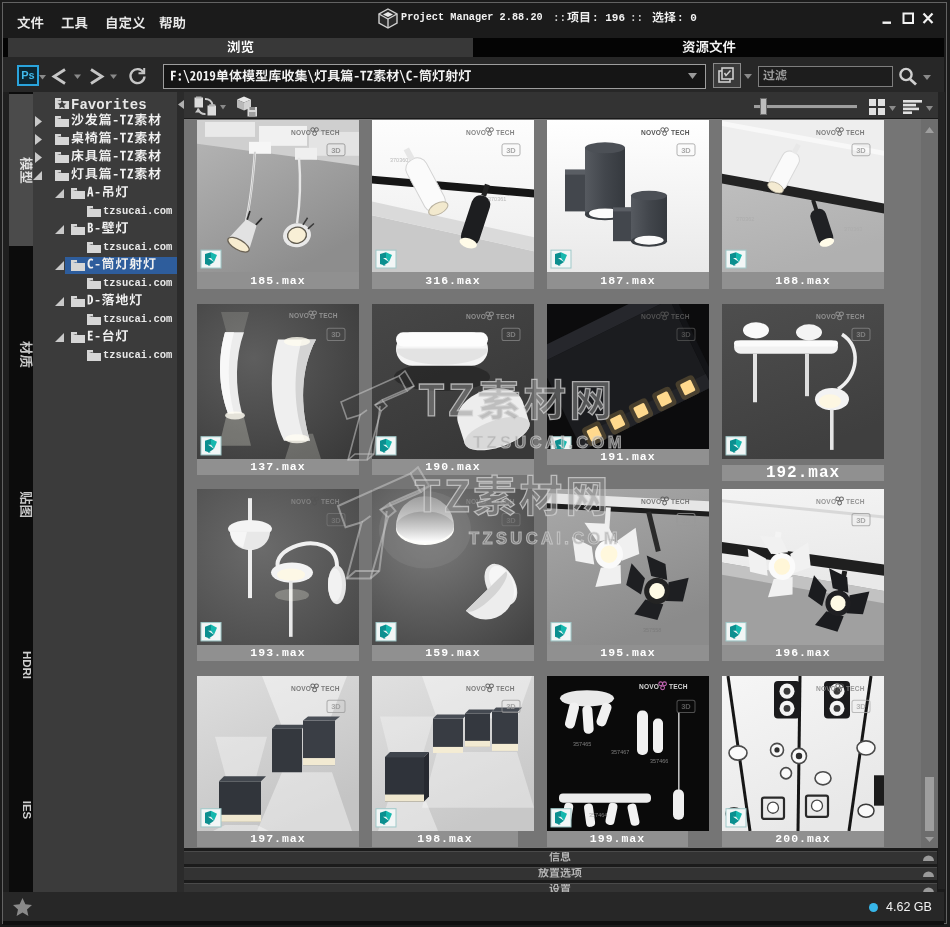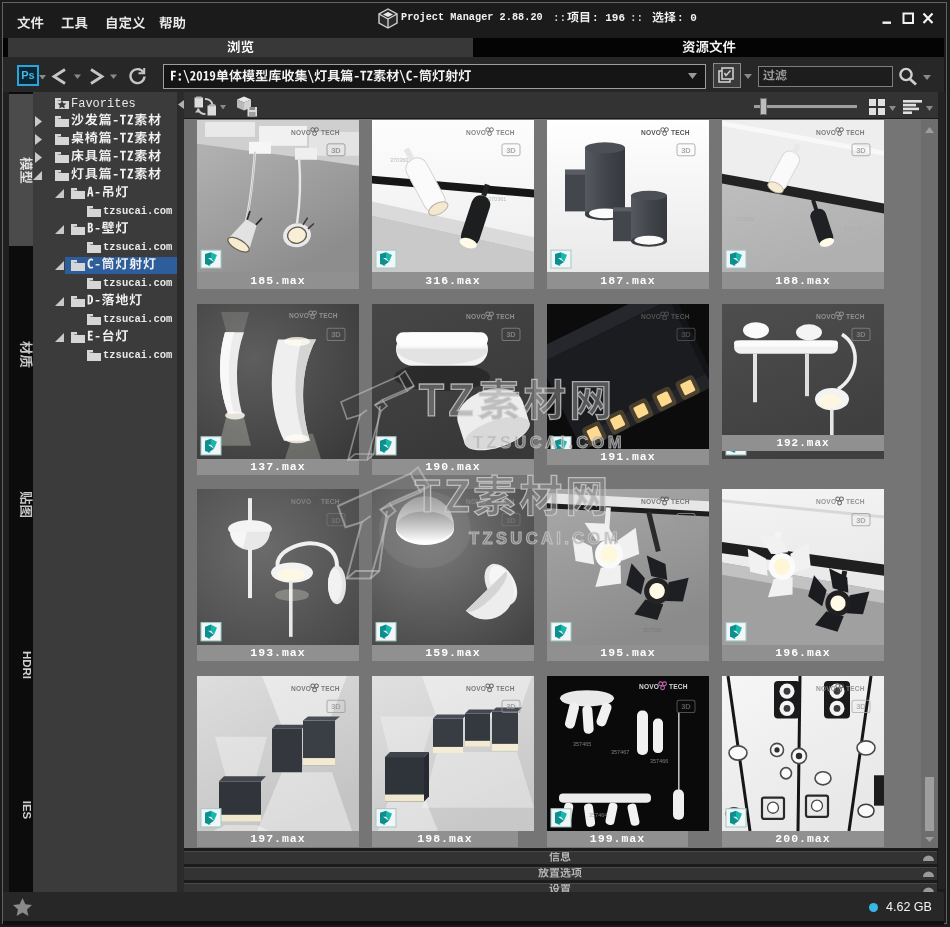--- a/index.html
+++ b/index.html
@@ -139,21 +139,21 @@
     <g transform="translate(13.5,30) rotate(90)">
       <text x="0" y="0" text-anchor="middle" font-family="Liberation Sans" font-size="11.5" font-weight="bold" fill="#cfcfcf">IES</text>
     </g>
   </svg>
 <div class="a" style="left:33px;top:92px;width:144px;height:800px;background:#3b3b3b"></div>
 <svg class="a" style="left:54px;top:97px" width="16" height="13" viewBox="0 0 16 13">
     <path d="M1 2.5 L1 12 L15 12 L15 4 L7.5 4 L6 2.5 Z M1 2.5 L5.5 2.5 L7 4" fill="#d6d6d6"></path>
     <rect x="1" y="1" width="6" height="2" fill="#d6d6d6"></rect>
     <path d="M8 3.5 L9.4 6.3 L12.4 6.6 L10.2 8.6 L10.8 11.6 L8 10.1 L5.2 11.6 L5.8 8.6 L3.6 6.6 L6.6 6.3 Z" fill="#3b3b3b"></path>
   </svg>
-<div class="a mono" style="left:71px;top:97px;font-size:12px;font-weight:normal;color:#e8e8e8">Favorites</div>
+<div class="a mono" style="left:71px;top:97px;font-size:14px;font-weight:bold;color:#e8e8e8">Favorites</div>
 <svg class="a" style="left:35px;top:116px" width="7" height="11">
     <polygon points="0,0 7,5.5 0,11" fill="#c9c9c9"></polygon>
   </svg>
 <svg class="a" style="left:54px;top:115px" width="16" height="13" viewBox="0 0 16 13">
     <path d="M1 2.5 L1 12 L15 12 L15 4 L7.5 4 L6 2.5 Z M1 2.5 L5.5 2.5 L7 4" fill="#d6d6d6"></path>
     <rect x="1" y="1" width="6" height="2" fill="#d6d6d6"></rect>
   </svg>
 <div class="a" style="left:71px;top:113px;">
     <svg width="91" height="16" viewBox="0 0 91 16" style="overflow:visible">
       <path d="M5.1 2.5C4.8 4.2 4.3 6.0 3.6 7.1C4.0 7.2 4.7 7.7 5.0 7.9C5.7 6.7 6.3 4.7 6.7 2.8ZM9.6 2.8C10.3 3.9 11.0 5.4 11.2 6.4L12.6 5.8C12.4 4.8 11.7 3.3 11.0 2.2ZM10.5 6.3C9.4 9.3 7.2 10.6 3.6 11.2C4.0 11.6 4.3 12.3 4.5 12.7C8.3 11.8 10.7 10.2 12.0 6.7ZM7.3 0.6V8.7H8.9V0.6ZM1.1 1.7C1.9 2.1 3.0 2.7 3.5 3.1L4.4 1.9C3.9 1.4 2.8 0.9 1.9 0.5ZM0.3 5.3C1.1 5.7 2.2 6.3 2.8 6.7L3.6 5.4C3.1 5.0 1.9 4.4 1.1 4.1ZM0.8 11.4 2.1 12.4C2.9 11.2 3.7 9.7 4.3 8.3L3.1 7.3C2.4 8.8 1.4 10.4 0.8 11.4Z M22.5 1.2C23.0 1.7 23.7 2.6 24.0 3.0L25.3 2.2C24.9 1.8 24.2 1.0 23.7 0.4ZM15.5 4.9C15.7 4.7 16.2 4.6 16.9 4.6H18.6C17.8 7.1 16.4 9.1 14.0 10.3C14.4 10.6 15.0 11.3 15.2 11.6C16.8 10.7 18.0 9.6 18.9 8.2C19.3 8.9 19.7 9.5 20.2 10.0C19.3 10.6 18.1 11.0 16.9 11.2C17.2 11.6 17.5 12.2 17.7 12.6C19.1 12.3 20.4 11.8 21.5 11.0C22.6 11.8 24.0 12.3 25.6 12.6C25.8 12.2 26.2 11.5 26.5 11.2C25.1 11.0 23.9 10.6 22.9 10.0C23.9 9.0 24.8 7.8 25.3 6.1L24.2 5.6L23.9 5.7H20.1C20.2 5.4 20.3 5.0 20.5 4.6H26.1L26.1 3.1H20.8C21.0 2.3 21.2 1.5 21.3 0.6L19.5 0.3C19.4 1.3 19.2 2.2 19.0 3.1H17.2C17.6 2.5 17.9 1.7 18.1 0.9L16.5 0.7C16.2 1.7 15.8 2.7 15.6 3.0C15.4 3.3 15.2 3.5 15.0 3.5C15.2 3.9 15.4 4.6 15.5 4.9ZM21.5 9.1C20.8 8.6 20.3 7.9 19.9 7.2H23.1C22.7 7.9 22.1 8.6 21.5 9.1Z M33.1 3.4 33.5 4.0H29.6V6.3C29.6 8.0 29.4 10.0 28.0 11.6C28.4 11.9 29.0 12.3 29.2 12.6C30.2 11.6 30.6 10.3 30.8 9.0V12.5H32.2V10.6H33.3V12.2H34.5V10.6H35.6V12.2H36.9V11.6C37.0 11.9 37.2 12.3 37.2 12.6C38.0 12.6 38.5 12.6 38.9 12.4C39.4 12.2 39.5 12.0 39.5 11.4V7.7H31.0L31.0 7.1H39.2V4.0H35.2C35.1 3.8 35.0 3.6 34.8 3.3C35.1 3.1 35.4 2.8 35.6 2.5H36.3C36.7 2.9 37.0 3.4 37.2 3.8L38.6 3.3C38.5 3.0 38.3 2.7 38.1 2.5H40.0V1.3H36.3C36.5 1.1 36.6 0.9 36.6 0.7L35.2 0.3C34.9 1.0 34.4 1.7 33.9 2.3V1.3H31.0L31.3 0.7L29.9 0.3C29.4 1.4 28.7 2.6 27.8 3.4C28.2 3.5 28.8 4.0 29.1 4.2C29.5 3.7 30.0 3.1 30.4 2.5H30.5C30.8 2.9 31.1 3.4 31.2 3.8L32.6 3.3C32.5 3.1 32.3 2.8 32.1 2.5H33.7L33.4 2.7L34.2 3.0ZM32.2 9.6V8.8H33.3V9.6ZM38.0 10.6V11.4C38.0 11.5 38.0 11.5 37.8 11.5L36.9 11.5V10.6ZM38.0 9.6H36.9V8.8H38.0ZM34.5 9.6V8.8H35.6V9.6ZM31.0 5.2H37.7V6.0H31.0Z M42.7 8.4H46.6V7.0H42.7Z M51.0 11.4H52.9V3.4H54.9V1.8H49.0V3.4H51.0Z M56.5 11.4H62.0V9.9H58.8L62.0 2.9V1.8H56.8V3.4H59.7L56.5 10.3Z M71.4 10.6C72.5 11.1 73.9 11.9 74.5 12.5L75.7 11.6C75.0 11.0 73.6 10.2 72.6 9.8ZM66.8 9.8C66.1 10.4 64.8 11.0 63.7 11.4C64.0 11.6 64.6 12.2 64.8 12.5C66.0 12.0 67.3 11.2 68.2 10.3ZM65.6 7.7C65.9 7.6 66.3 7.6 68.5 7.5C67.5 7.8 66.7 8.1 66.4 8.2C65.5 8.5 65.0 8.6 64.4 8.7C64.5 9.1 64.7 9.7 64.8 10.0C65.2 9.8 65.8 9.8 69.3 9.6V11.0C69.3 11.1 69.3 11.2 69.0 11.2C68.8 11.2 68.0 11.2 67.3 11.2C67.6 11.5 67.8 12.2 67.9 12.6C68.9 12.6 69.6 12.6 70.1 12.4C70.7 12.1 70.8 11.8 70.8 11.0V9.5L73.8 9.3C74.1 9.6 74.3 9.9 74.5 10.1L75.8 9.3C75.2 8.7 74.1 7.8 73.3 7.2L72.1 7.9L72.6 8.3L68.9 8.5C70.5 8.0 72.2 7.3 73.7 6.5L72.6 5.6C72.1 5.8 71.6 6.1 71.0 6.4L68.4 6.5C69.0 6.3 69.5 6.0 70.0 5.8L69.7 5.5H75.8V4.3H70.6V3.8H74.5V2.7H70.6V2.2H75.2V1.1H70.6V0.4H69.0V1.1H64.5V2.2H69.0V2.7H65.1V3.8H69.0V4.3H63.8V5.5H67.9C67.2 5.9 66.5 6.1 66.2 6.3C65.9 6.4 65.5 6.5 65.2 6.5C65.4 6.9 65.6 7.5 65.6 7.7Z M86.8 0.4V3.1H83.3V4.6H86.3C85.4 6.5 83.8 8.4 82.2 9.4C82.6 9.7 83.0 10.3 83.3 10.7C84.5 9.7 85.8 8.3 86.8 6.7V10.7C86.8 10.9 86.7 11.0 86.4 11.0C86.2 11.0 85.4 11.0 84.7 11.0C84.9 11.4 85.1 12.1 85.2 12.5C86.3 12.5 87.2 12.5 87.7 12.2C88.2 12.0 88.4 11.6 88.4 10.7V4.6H89.7V3.1H88.4V0.4ZM79.7 0.4V3.1H77.7V4.6H79.5C79.1 6.1 78.2 7.9 77.3 8.9C77.6 9.3 78.0 10.0 78.1 10.5C78.7 9.7 79.2 8.7 79.7 7.6V12.6H81.3V6.7C81.7 7.2 82.1 7.8 82.4 8.3L83.3 6.9C83.0 6.6 81.8 5.3 81.3 4.9V4.6H82.9V3.1H81.3V0.4Z" fill="#f0f0f0"></path>
@@ -660,21 +660,21 @@
     <g transform="translate(130,24)">
       <rect x="0" y="0" width="18" height="12" rx="2" fill="none" stroke="#8a8a8a" stroke-width="1" opacity="0.75"></rect>
 <text x="9" y="9" font-family="Liberation Sans" font-size="7.5" font-weight="bold" fill="#8a8a8a" text-anchor="middle" opacity="0.85">3D</text>
     </g>
     <g transform="translate(4,131)">
 <rect x="0" y="0" width="20" height="18" fill="#f2f6f6" stroke="#9fc9c9" stroke-width="1"></rect>
 <path d="M4 4 L10 2 L10 8 L7 8 L13 12 L7 16 L10 16 L4 14 Z" fill="#0b8f8f"></path>
 <path d="M10 2 L16 5 L13 12 L10 8 Z" fill="#16b8ae"></path>
     </g>
 </svg>
-<div class="a mono" style="left:722px;top:435px;width:162px;height:16px;background:#909090;color:#fff;font-size:11px;font-weight:bold;text-align:center;line-height:16px;letter-spacing:1px">192.max</div>
+<div class="a mono" style="left:722px;top:465px;width:162px;height:16px;background:#909090;color:#fff;font-size:16px;font-weight:bold;text-align:center;line-height:16px;letter-spacing:1px">192.max</div>
 <svg class="a" style="left:197px;top:489px;width:162px;height:156px" viewBox="0 0 162 153" preserveAspectRatio="none">
 <defs>
       <radialGradient id="g193" cx="0.4" cy="0.38" r="0.85">
         <stop offset="0" stop-color="#6b6b6b"></stop>
         <stop offset="1" stop-color="#474747"></stop>
       </radialGradient>
     </defs>
 <rect width="162" height="153" fill="url(#g193)"></rect>
 <g transform="translate(53,47)">
 <rect x="-2" y="-38" width="4" height="30" fill="#ececec"></rect>

